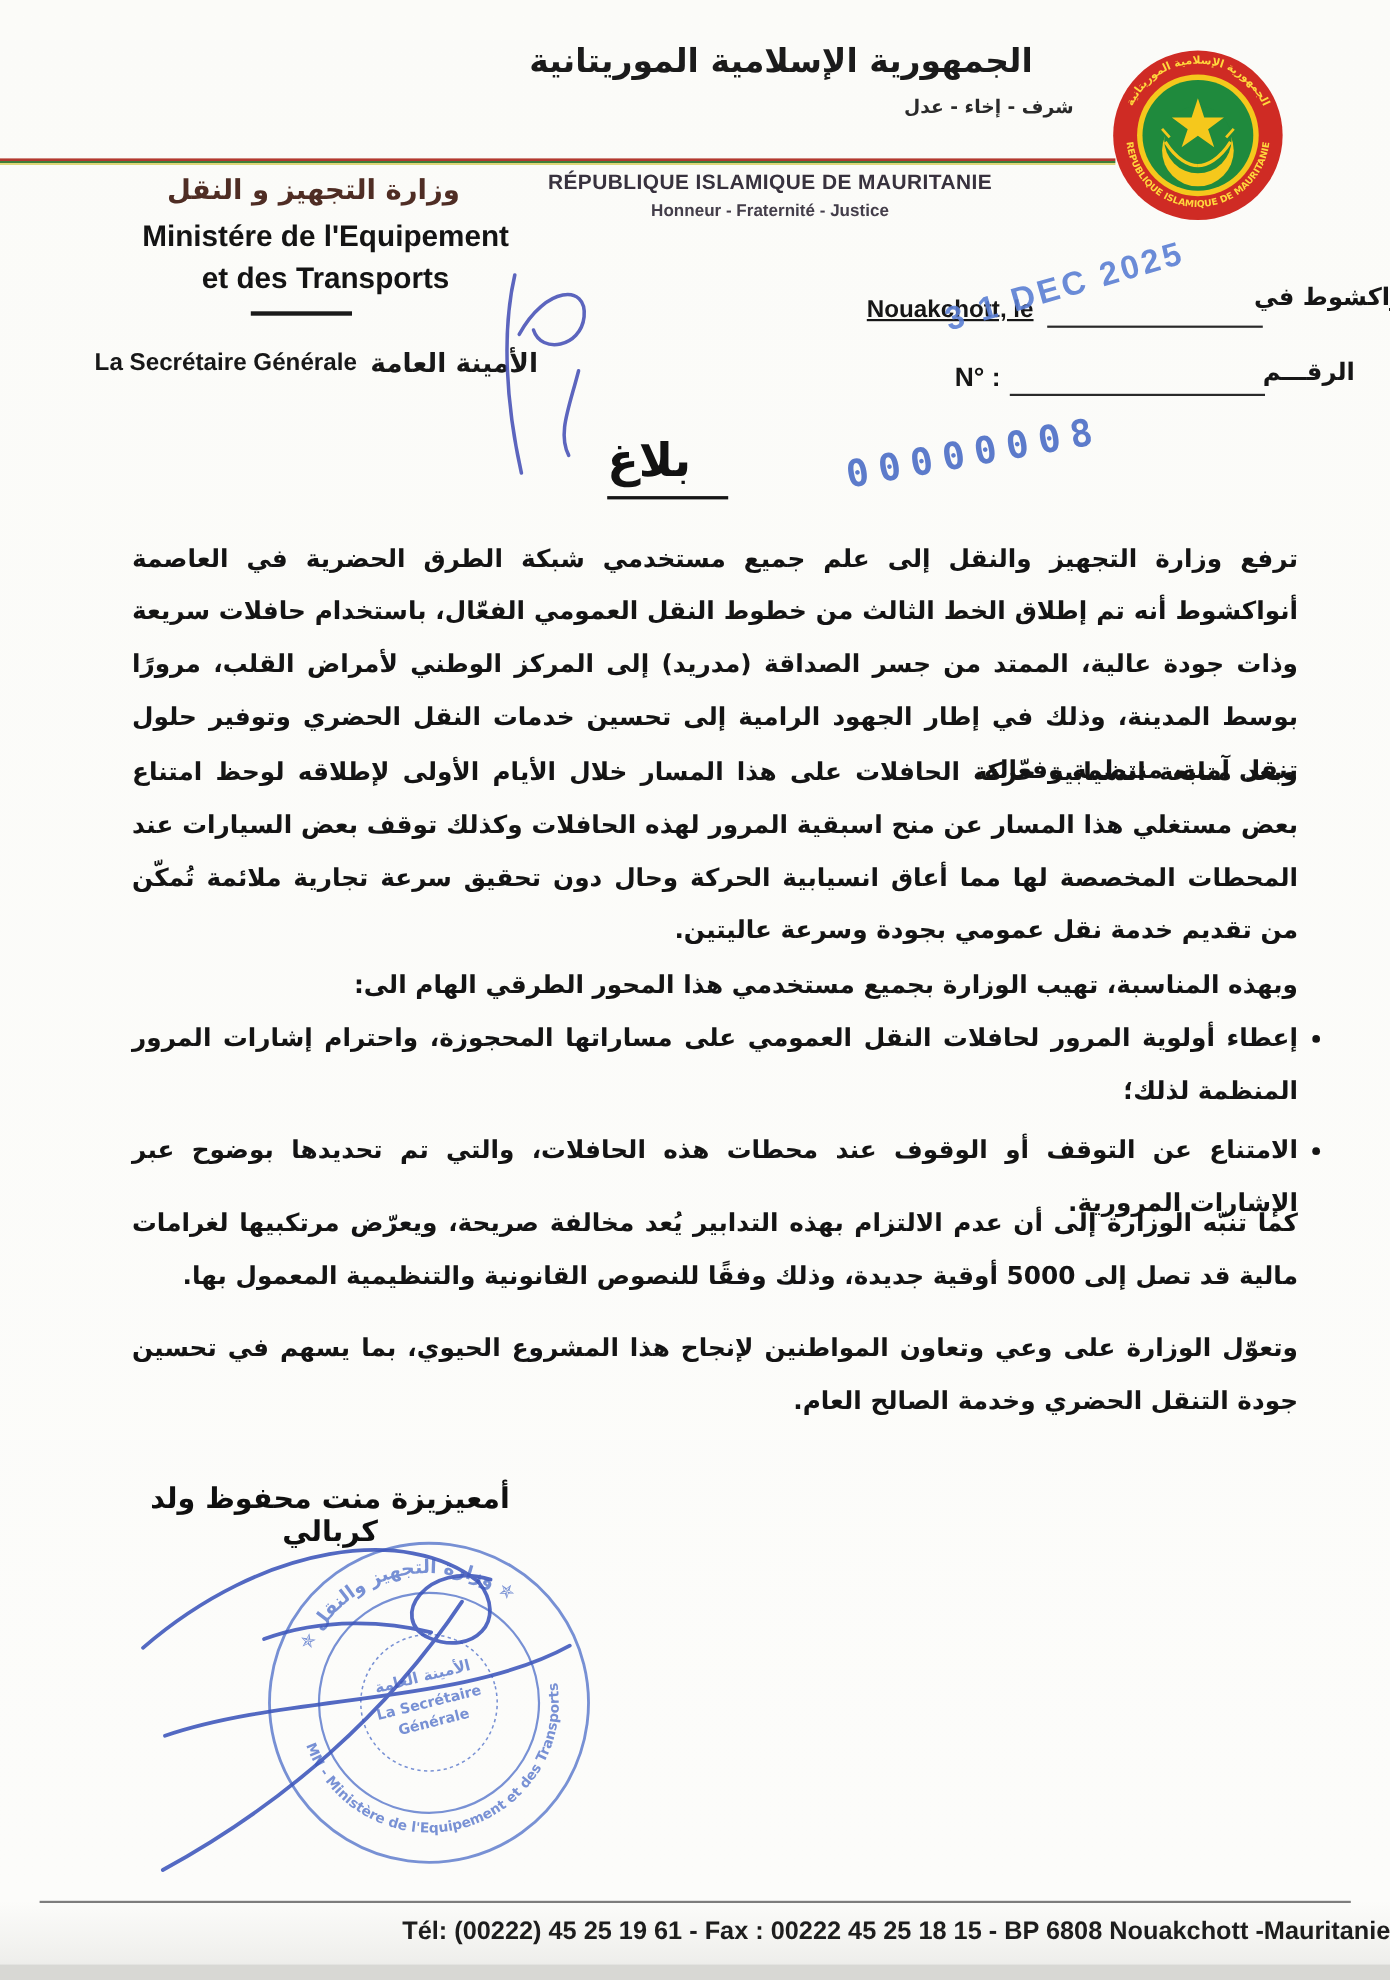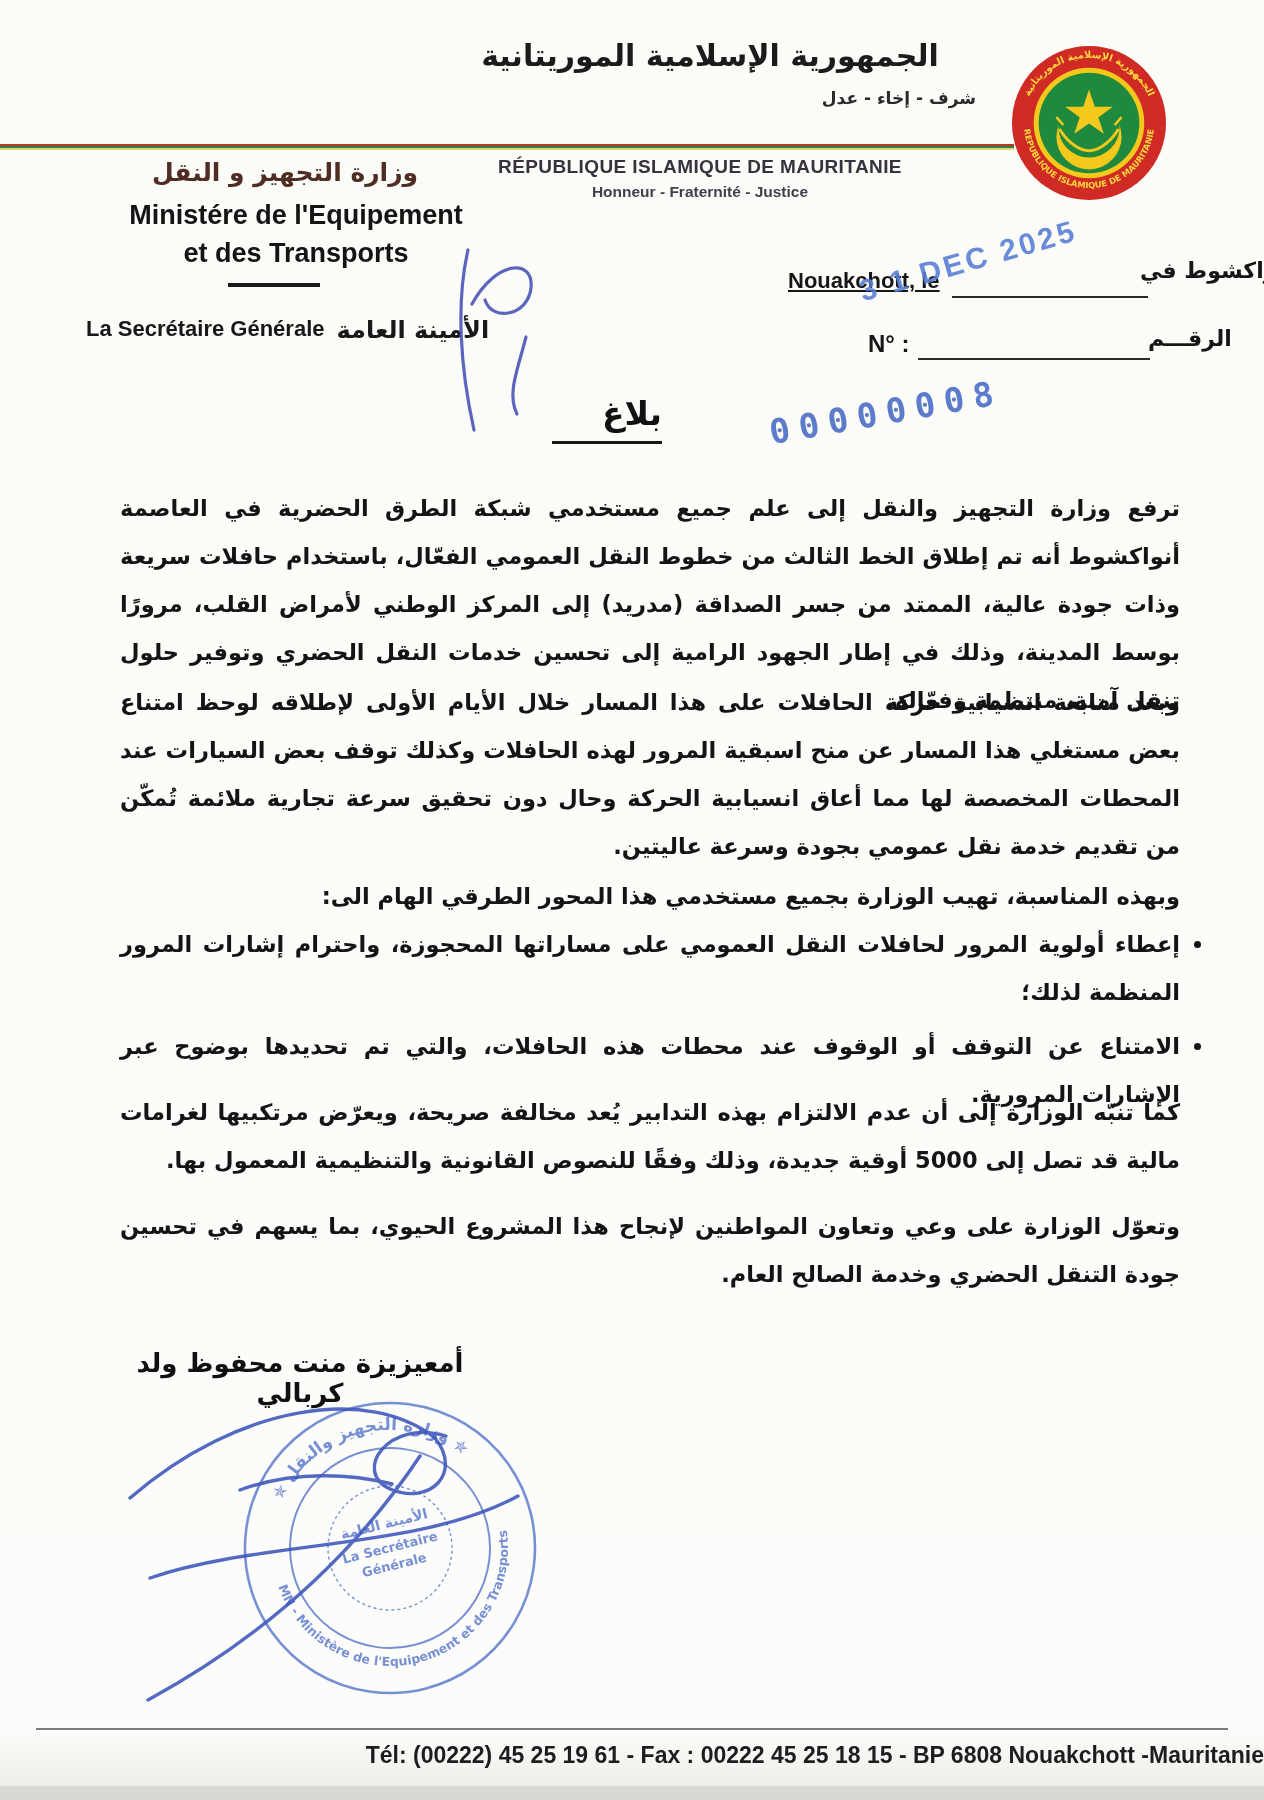--- a/index.html
+++ b/index.html
@@ -49,22 +49,22 @@
     font-family:"Liberation Sans", sans-serif; white-space:nowrap; }
   .no-label { left:868px; top:330px; font-size:24px; font-weight:bold;
     font-family:"Liberation Sans", sans-serif; }
   .no-line { left:918px; top:332px; width:232px; height:26px; border-bottom:2px solid #2a2a2a; }
   .no-ar { left:1148px; top:326px; font-size:22px; font-weight:bold; }
   .ref-stamp { left:768px; top:392px; transform:rotate(-10deg);
     font-size:34px; font-weight:bold; letter-spacing:9px; color:rgba(70,105,196,.88);
     font-family:"DejaVu Sans Mono", monospace; white-space:nowrap; }
 
   
-  .title { left:552px; top:394px; width:110px; text-align:right;
-    font-size:33px; font-weight:bold; color:#121212;
+  .title { left:552px; top:394px; width:110px; text-align:left;
+    font-size:42px; font-weight:bold; color:#121212;
     border-bottom:3px solid #161616; padding-bottom:8px; }
   .body-text { left:120px; width:1060px; direction:rtl; text-align:justify;
     font-size:22.5px; font-weight:bold; line-height:48px; color:#141414; }
   .p1 { top:484px; } .p2 { top:678px; } .p3 { top:872px; }
   .bullets { top:920px; margin:0; padding:0 38px 0 0; list-style:disc; }
   .bullets li { margin-bottom:6px; }
   .p4 { top:1088px; } .p5 { top:1202px; }
 
   
   .sig-name { left:100px; top:1348px; width:400px; text-align:center; direction:rtl;

